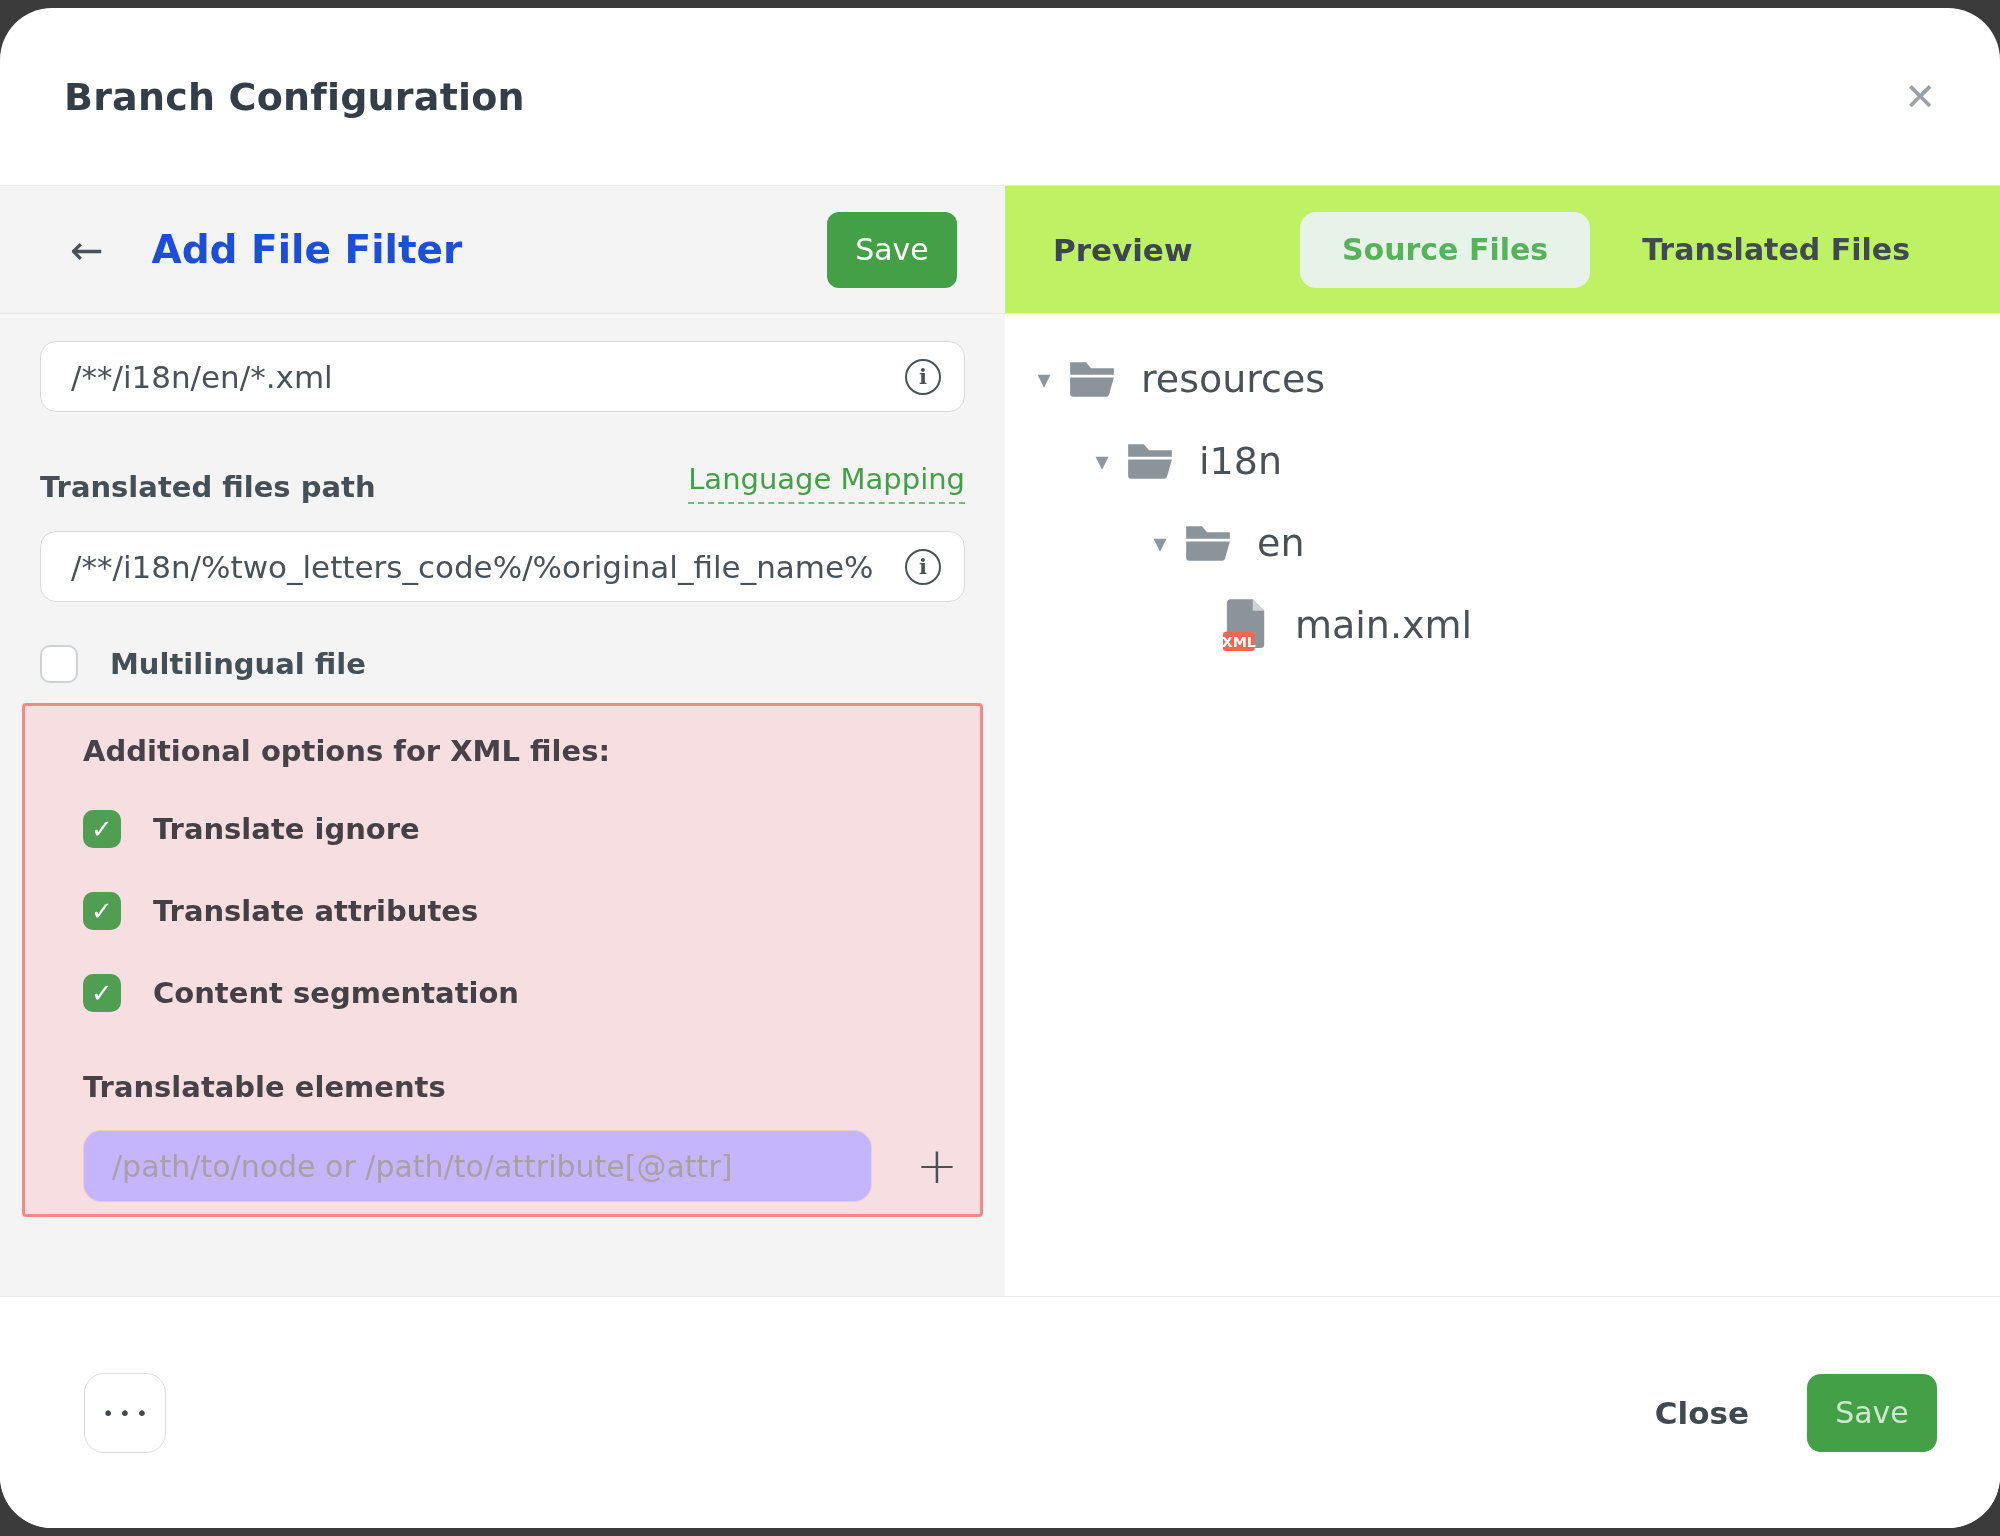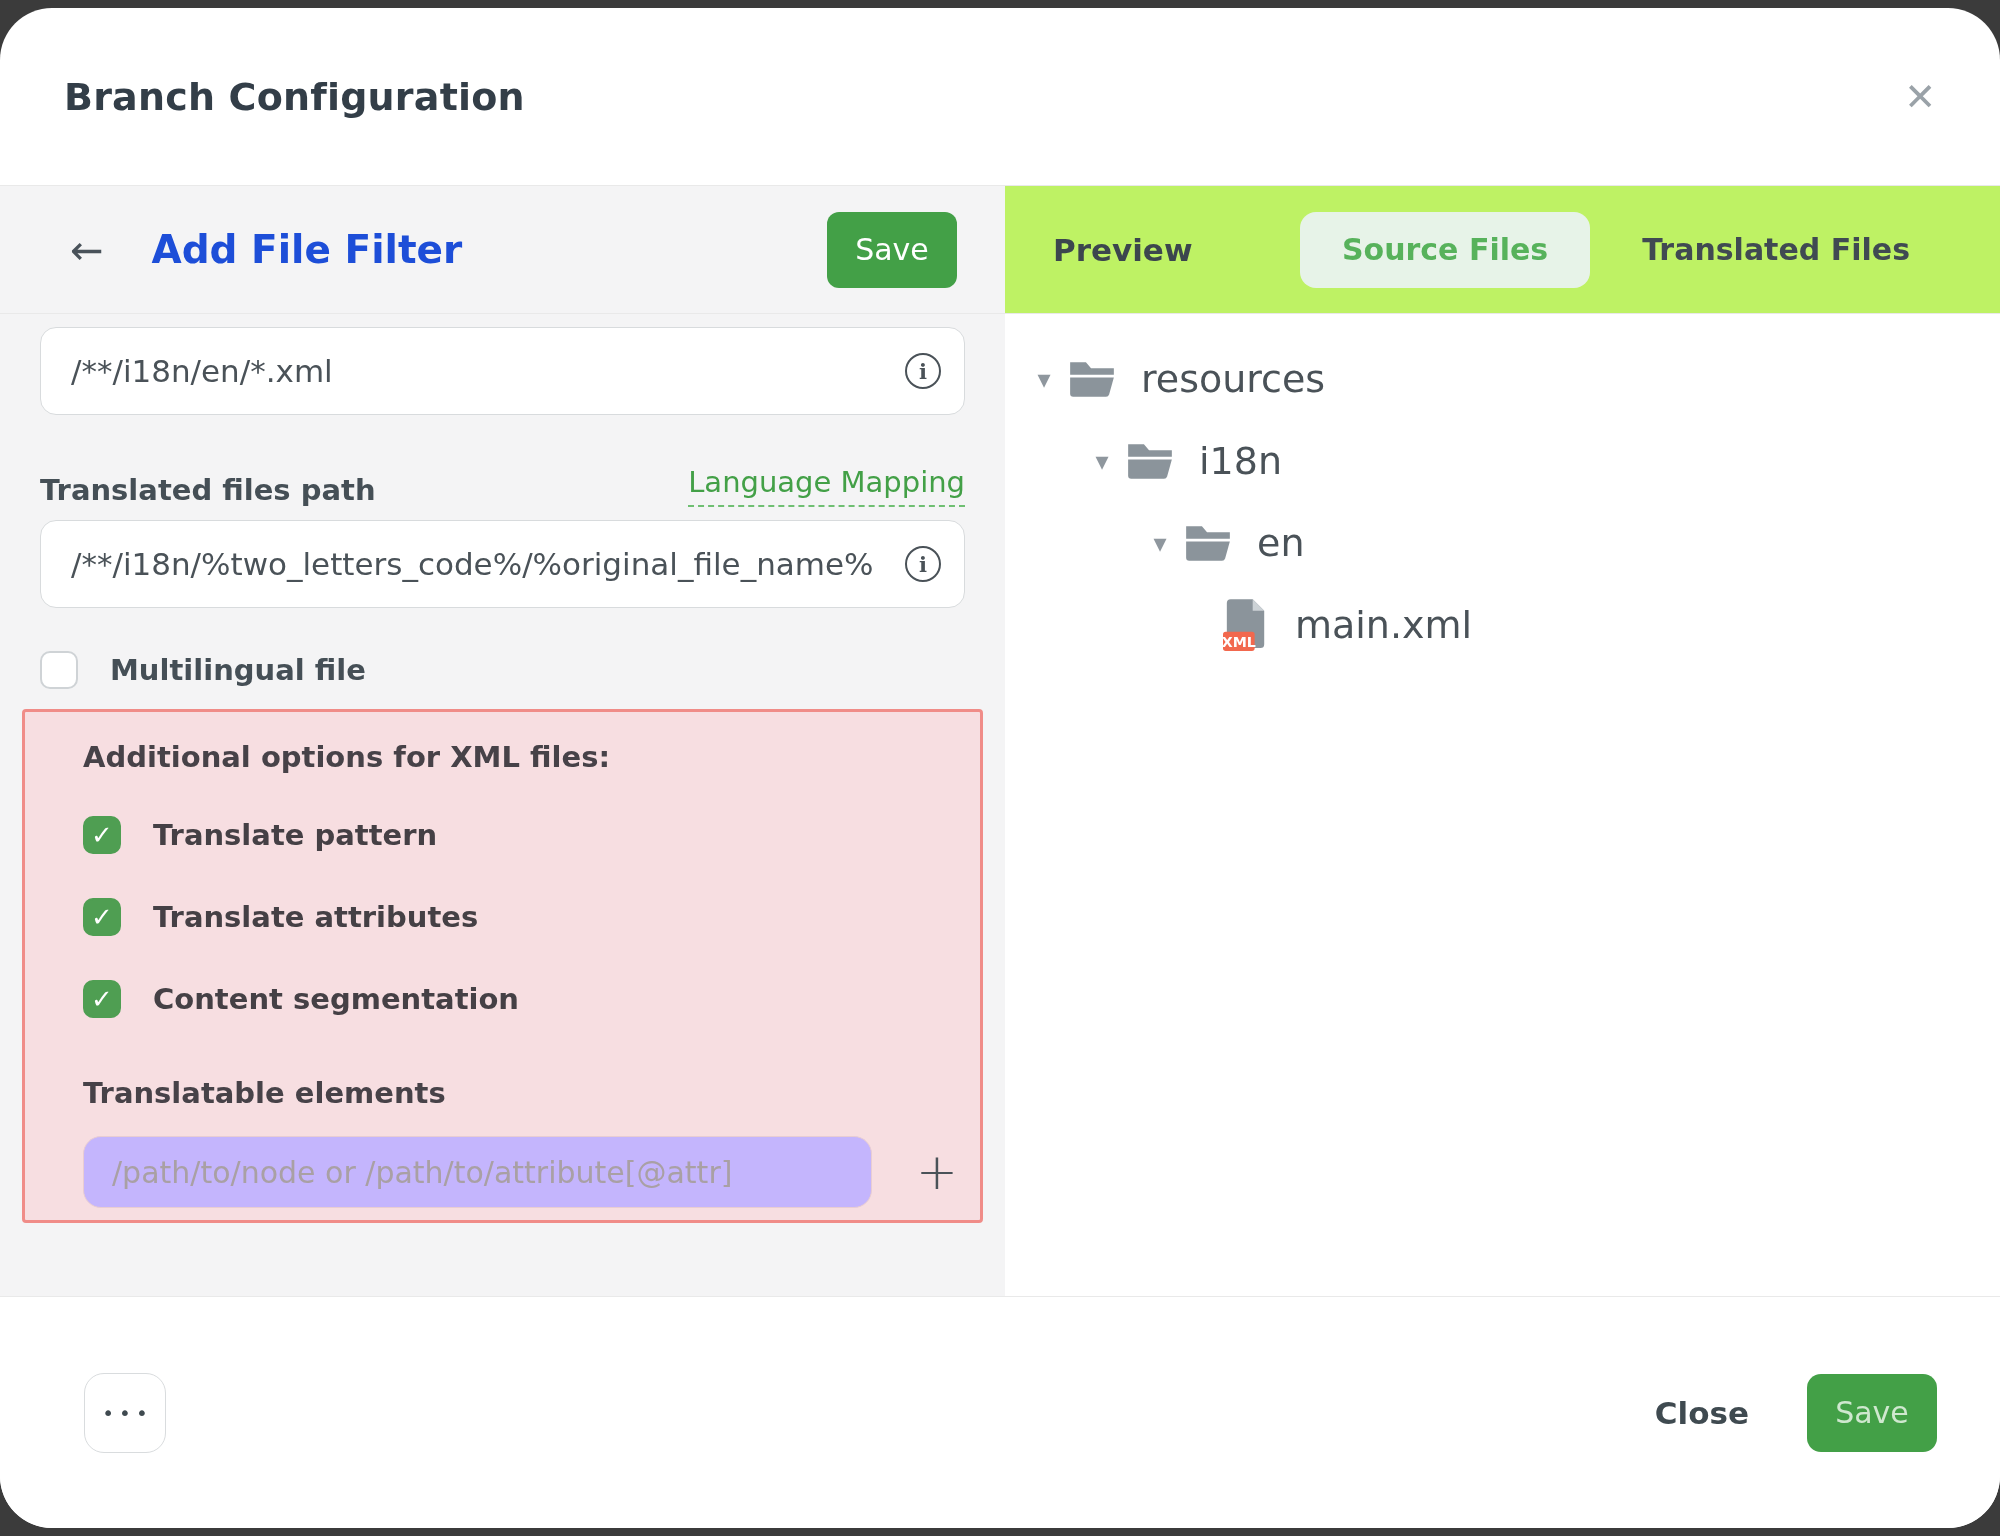--- a/index.html
+++ b/index.html
@@ -83,21 +83,21 @@
     display:flex;align-items:flex-end;justify-content:space-between;
   }
   .label-row.second{margin-top:50px;}
   .field-label{font-size:29px;font-weight:600;color:#454f56;}
   .green-link{
     font-size:29px;color:var(--accent-green);
     border-bottom:2px dashed #6fbf72;padding-bottom:6px;
     cursor:pointer;text-decoration:none;
   }
   .input-wrap{
-    position:relative;margin-top:13px;height:88px;
+    position:relative;margin-top:27px;height:71px;
   }
   .text-input{
     width:100%;height:100%;
     border:1.5px solid #d8dbdd;border-radius:16px;background:#fff;
     font-family:inherit;font-size:31px;color:#4a5258;
     padding:0 78px 0 30px;outline:none;
   }
   .info-icon{
     position:absolute;right:24px;top:50%;transform:translateY(-50%);
     width:36px;height:36px;border:2.5px solid #4a5258;border-radius:50%;
@@ -220,21 +220,21 @@
       <div class="check-row">
         <span class="checkbox"></span>
         <span class="check-label" style="color:#454f56">Multilingual file</span>
       </div>
 
       <div class="xml-box">
         <div class="box-title">Additional options for XML files:</div>
 
         <div class="check-row">
           <span class="checkbox checked">✓</span>
-          <span class="check-label">Translate pattern</span>
+          <span class="check-label">Translate ignore</span>
         </div>
         <div class="check-row">
           <span class="checkbox checked">✓</span>
           <span class="check-label">Translate attributes</span>
         </div>
         <div class="check-row">
           <span class="checkbox checked">✓</span>
           <span class="check-label">Content segmentation</span>
         </div>
 

